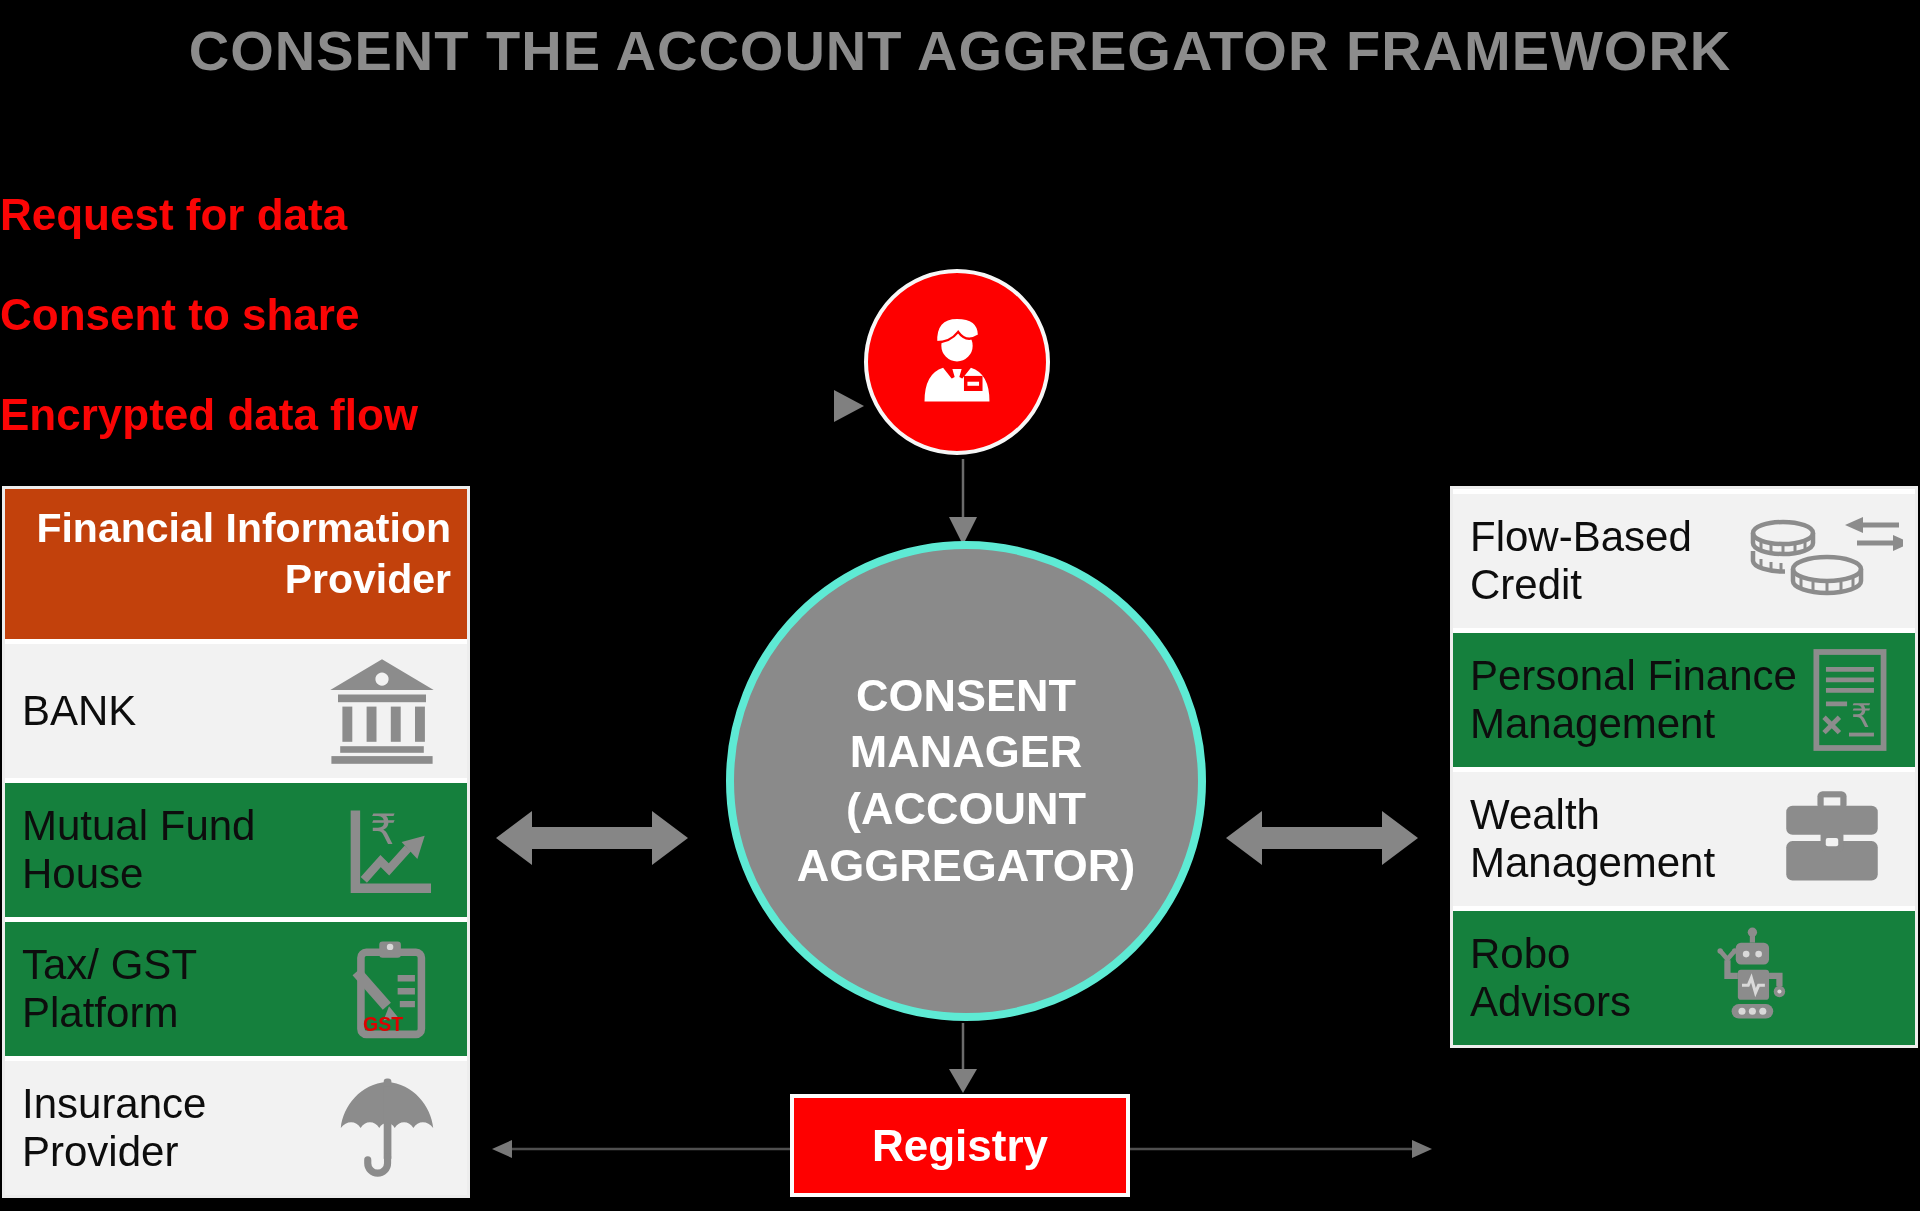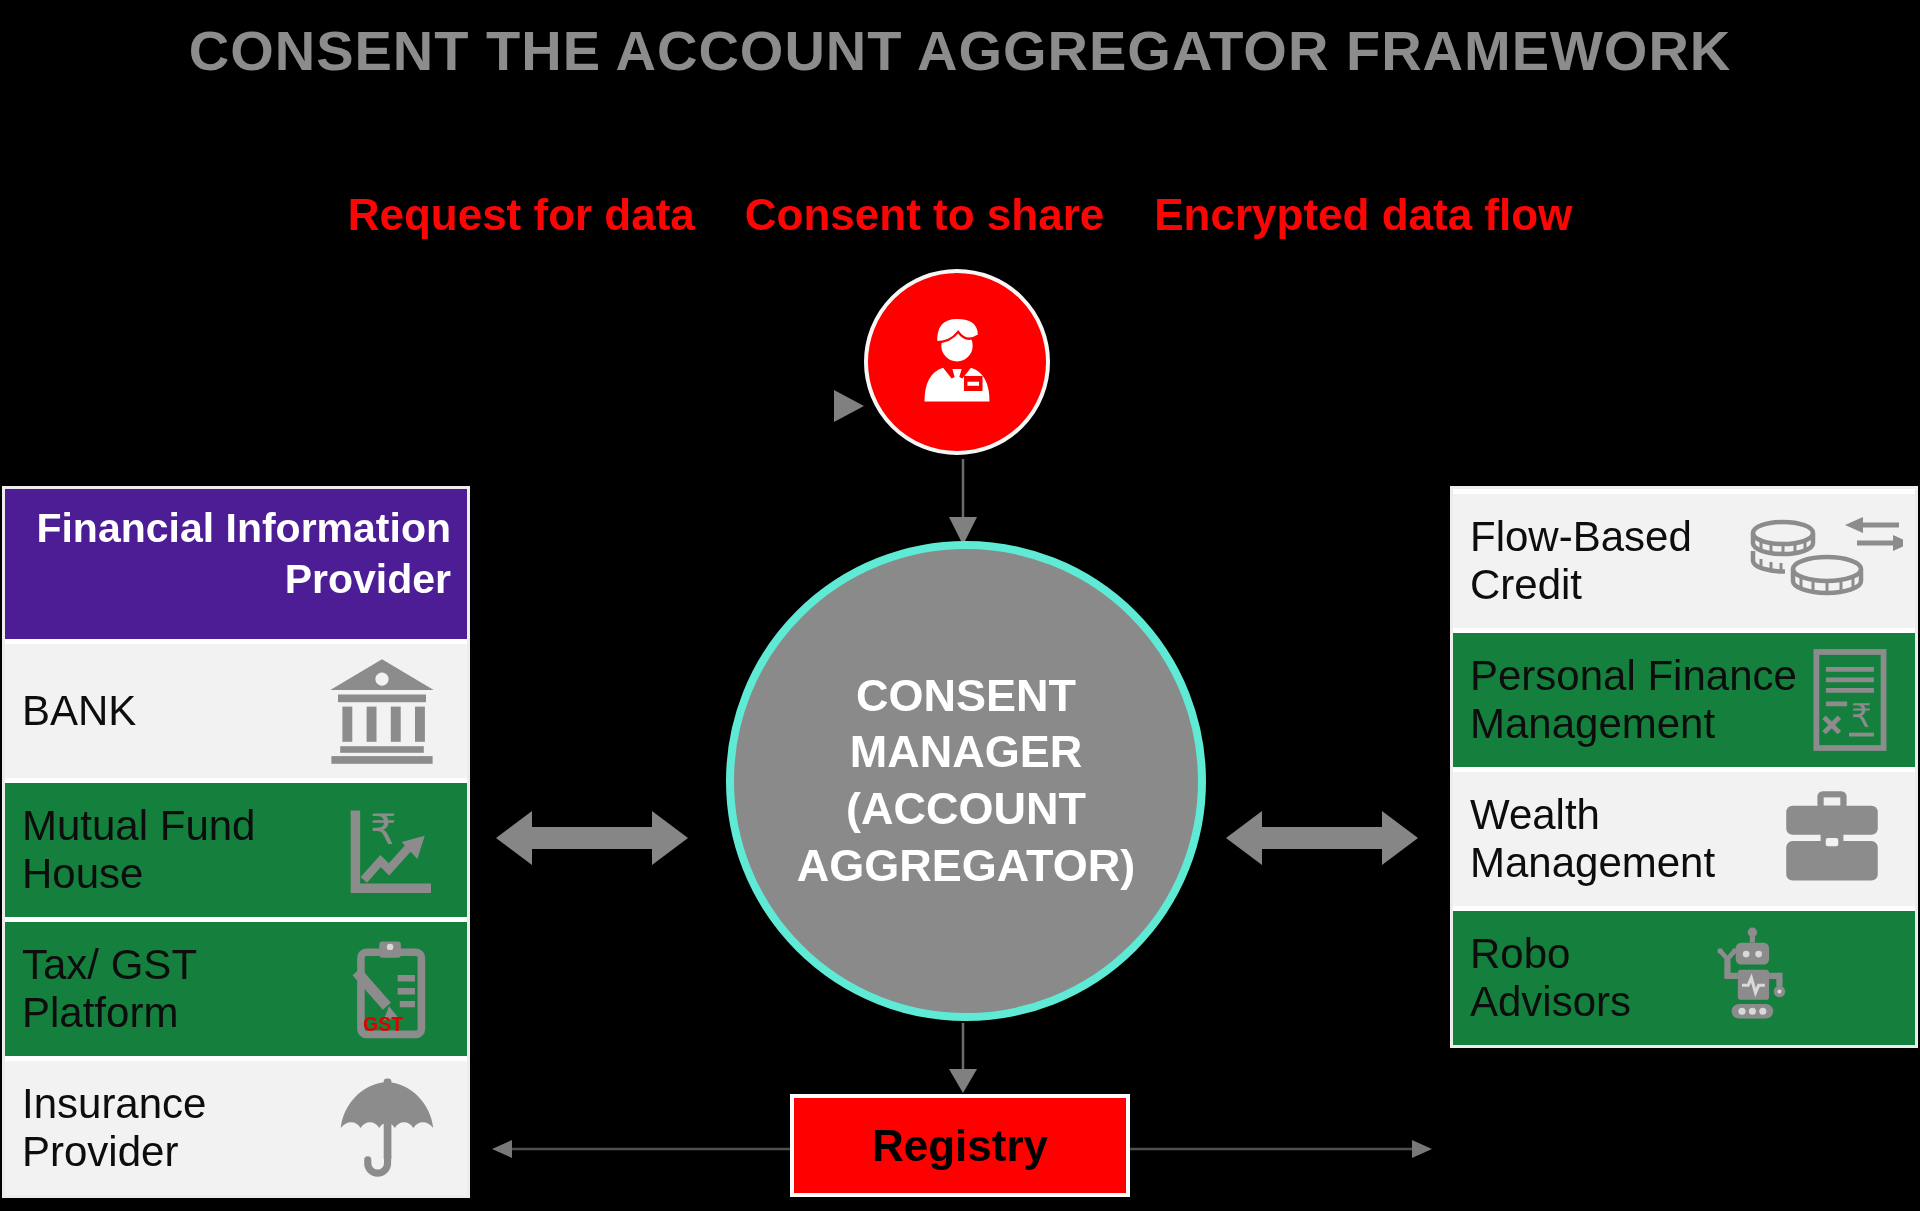--- a/index.html
+++ b/index.html
@@ -3,21 +3,21 @@
 <meta charset="utf-8">
 <style>
   html,body{margin:0;padding:0;background:#000;}
   .stage{position:relative;width:1920px;height:1211px;background:#000;overflow:hidden;
          font-family:"Liberation Sans",sans-serif;}
 
   .title{position:absolute;top:18px;left:0;width:100%;text-align:center;
          font-size:56px;font-weight:bold;color:#8c8c8c;letter-spacing:1px;}
 
   .legend{position:absolute;top:190px;left:0;width:100%;display:flex;
-          justify-content:center;gap:50px;}
+          justify-content:center;gap:50px;flex-direction:column;}
   .legend span{font-size:44px;font-weight:bold;color:#fb0505;}
 
   
   .person-circle{position:absolute;left:864px;top:269px;width:186px;height:186px;
     border-radius:50%;background:#fe0000;border:4px solid #f7f7f7;box-sizing:border-box;
     display:flex;align-items:center;justify-content:center;}
   .person-arrowhead{position:absolute;left:834px;top:390px;width:0;height:0;
     border-top:16px solid transparent;border-bottom:16px solid transparent;
     border-left:30px solid #808080;}
   .connector{position:absolute;}
@@ -28,38 +28,38 @@
   .main-circle .label{width:390px;text-align:center;color:#fff;font-size:45px;
     font-weight:bold;line-height:1.26;}
 
   .dbl-arrow{position:absolute;top:808px;}
 
   
   .panel{position:absolute;top:486px;width:468px;box-sizing:border-box;
     border:3px solid #ededed;background:#fff;}
   .panel.left{left:2px;}
   .panel.right{left:1450px;}
-  .panel-header{height:150px;background:#4c1d95;color:#fff;font-size:41px;
+  .panel-header{height:150px;background:#c2410c;color:#fff;font-size:41px;
     font-weight:bold;line-height:1.25;padding:14px 16px 0 16px;box-sizing:border-box;}
   .panel.left .panel-header{text-align:right;}
   .panel.right .panel-header{text-align:left;}
   .panel-row{height:134px;margin-top:5px;display:flex;align-items:center;}
   .row-light{background:#f2f2f2;}
   .row-dark{background:#15803d;}
   .row-label{flex:1;min-width:0;font-size:42px;color:#0d0d0d;line-height:1.15;
     padding-left:17px;}
   .row-label.narrow{flex:none;width:220px;}
   .row-icon{flex:none;display:flex;align-items:center;justify-content:flex-end;
     padding-right:24px;}
 
   
   .registry{position:absolute;left:790px;top:1094px;width:340px;height:103px;
     background:#fe0000;border:4px solid #fcfcfc;box-sizing:border-box;
     display:flex;align-items:center;justify-content:center;
-    color:#000000;font-size:44px;font-weight:bold;}
+    color:#ffffff;font-size:44px;font-weight:bold;}
 
   svg{display:block;}
 </style>
 </head>
 <body>
 
 <div class="stage">
 
   <div class="title">CONSENT THE ACCOUNT AGGREGATOR FRAMEWORK</div>
 

